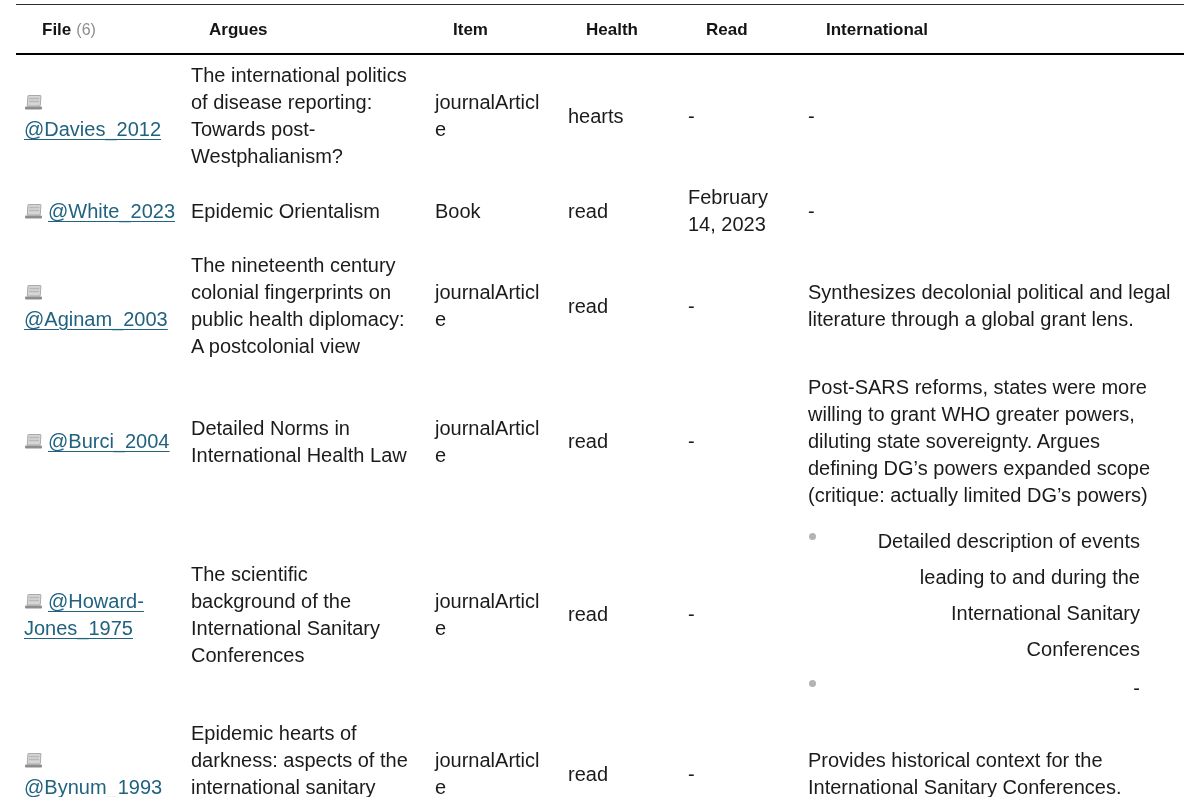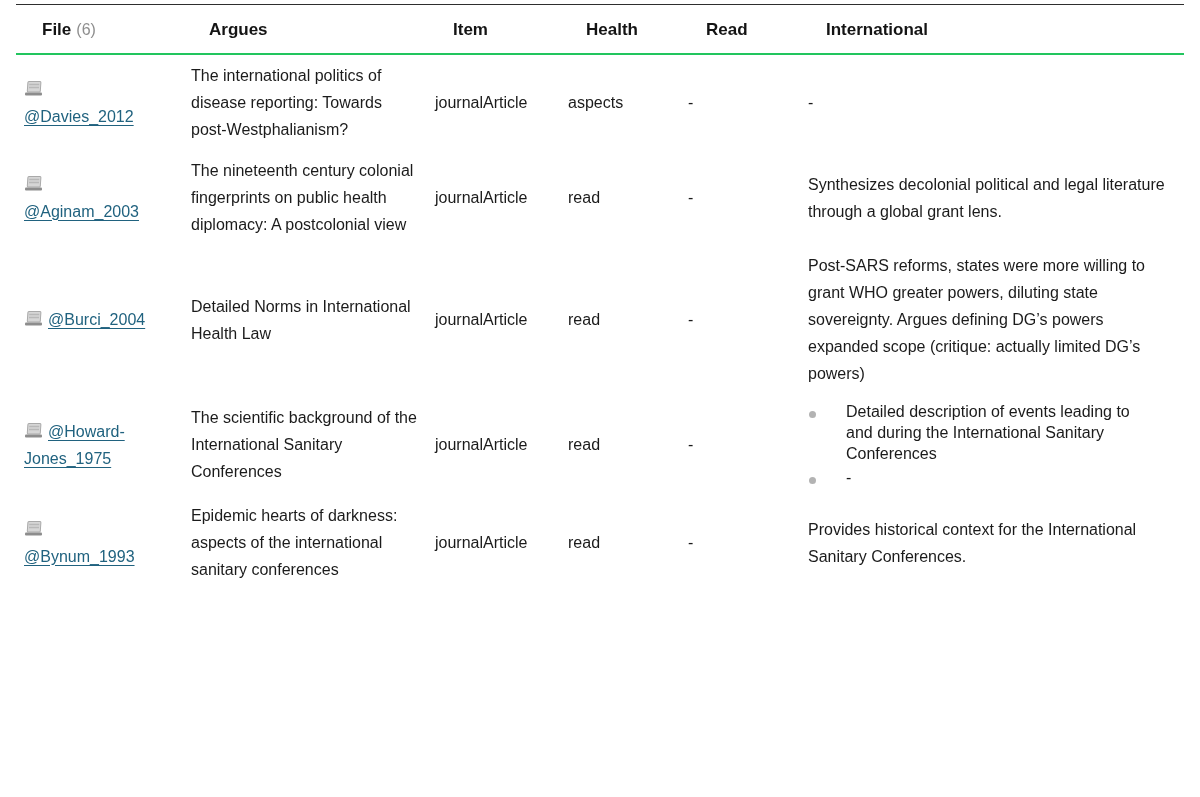--- a/index.html
+++ b/index.html
@@ -26,39 +26,39 @@
   }
   col.c-file { width: 167px; }
   col.c-title { width: 244px; }
   col.c-item { width: 133px; }
   col.c-status { width: 120px; }
   col.c-read { width: 120px; }
   col.c-contagain { width: 384px; }
 
   thead th {
     border-top: 1px solid #2e2e2e;
-    border-bottom: 2px solid #22c55e;
+    border-bottom: 2px solid #000000;
     text-align: left;
     font-size: 17px;
     font-weight: 700;
     color: #141414;
     padding: 15px 8px 13px 26px;
     white-space: nowrap;
     overflow: hidden;
   }
   th .count {
     font-weight: 400;
     font-size: 16px;
     color: #8e8e8e;
     margin-left: 5px;
   }
 
   td {
     vertical-align: middle;
-    font-size: 16px;
+    font-size: 20px;
     line-height: 27px;
     padding: 7px 10px 7px 8px;
     color: #1b1b1b;
     word-wrap: break-word;
   }
 
   a.file-link {
     color: #20627f;
     text-decoration: underline;
     text-decoration-color: #20627f;
@@ -79,21 +79,22 @@
 
   ul.cell-list {
     margin: 0;
     padding: 0;
     list-style: none;
     max-width: 332px;
   }
   ul.cell-list li {
     position: relative;
     padding-left: 38px;
-    line-height: 21px;
+    line-height: 36px;
+    text-align: right;
   }
   ul.cell-list li + li { margin-top: 3px; }
   ul.cell-list li::before {
     content: "";
     position: absolute;
     left: 1px;
     top: 10px;
     width: 7px;
     height: 7px;
     border-radius: 50%;
@@ -131,25 +132,42 @@
                   <g transform="skewX(-4)">
                     <rect x="4" y="0.5" width="13" height="10.5" rx="1" fill="#d6d6d6" stroke="#a9a9a9" stroke-width="1"></rect>
                     <line x1="5.5" y1="3.5" x2="15.5" y2="3.5" stroke="#b8b8b8" stroke-width="1.4"></line>
                     <line x1="5.5" y1="6.5" x2="15.5" y2="6.5" stroke="#b8b8b8" stroke-width="1.4"></line>
                   </g>
                   <rect x="1" y="11.5" width="17" height="3" rx="1" fill="#8d8d8d"></rect>
                 </svg></span><span class="brk"></span><span>@Davies_2012</span></a>
         </td>
         <td>The international politics of disease reporting: Towards post-Westphalianism?</td>
         <td>journalArticle</td>
-        <td>aspects</td>
-        <td>-</td>
-        <td>-</td>
-      </tr>
-
+        <td>hearts</td>
+        <td>-</td>
+        <td>-</td>
+      </tr>
+
+      <tr>
+        <td>
+          <a class="file-link nowrap"><span class="file-icon"><svg viewBox="0 0 20 16" width="20" height="16">
+                  <g transform="skewX(-4)">
+                    <rect x="4" y="0.5" width="13" height="10.5" rx="1" fill="#d6d6d6" stroke="#a9a9a9" stroke-width="1"></rect>
+                    <line x1="5.5" y1="3.5" x2="15.5" y2="3.5" stroke="#b8b8b8" stroke-width="1.4"></line>
+                    <line x1="5.5" y1="6.5" x2="15.5" y2="6.5" stroke="#b8b8b8" stroke-width="1.4"></line>
+                  </g>
+                  <rect x="1" y="11.5" width="17" height="3" rx="1" fill="#8d8d8d"></rect>
+                </svg></span><span>@White_2023</span></a>
+        </td>
+        <td>Epidemic Orientalism</td>
+        <td>Book</td>
+        <td>read</td>
+        <td>February 14, 2023</td>
+        <td>-</td>
+      </tr>
 
       <tr>
         <td>
           <a class="file-link"><span class="file-icon"><svg viewBox="0 0 20 16" width="20" height="16">
                   <g transform="skewX(-4)">
                     <rect x="4" y="0.5" width="13" height="10.5" rx="1" fill="#d6d6d6" stroke="#a9a9a9" stroke-width="1"></rect>
                     <line x1="5.5" y1="3.5" x2="15.5" y2="3.5" stroke="#b8b8b8" stroke-width="1.4"></line>
                     <line x1="5.5" y1="6.5" x2="15.5" y2="6.5" stroke="#b8b8b8" stroke-width="1.4"></line>
                   </g>
                   <rect x="1" y="11.5" width="17" height="3" rx="1" fill="#8d8d8d"></rect>

